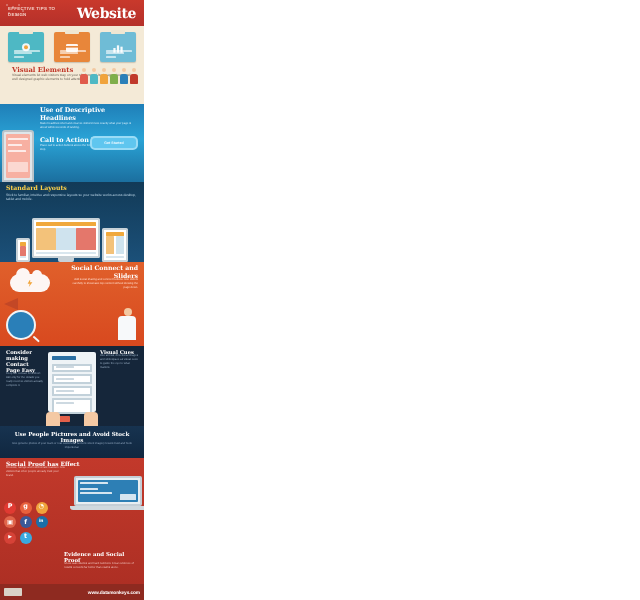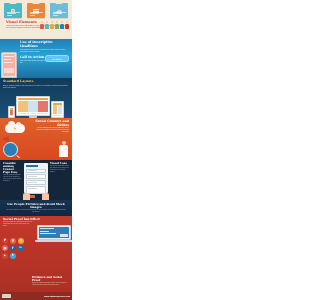--- a/index.html
+++ b/index.html
@@ -213,20 +213,32 @@
     padding:0 2px;box-sizing:border-box;
   }
   .footer .logo{width:9px;height:4px;background:#d9d2c6;border-radius:.4px;}
   .footer .url{color:#ffffff;font-size:2.4px;font-weight:bold;letter-spacing:-.05px;}
 </style>
 </head>
 <body>
 
 <div class="poster">
 
+  <div class="header">
+    <div class="hdr-dots">
+      <i style="left:0;top:0"></i>
+        <i style="left:3px;top:1px"></i>
+        <i style="left:6px;top:0"></i>
+      <i style="left:1px;top:4px"></i>
+        <i style="left:5px;top:5px"></i>
+        <i style="left:8px;top:3px"></i>
+    </div>
+    <div class="pre h">Effective Tips to Design</div>
+    <div class="big">Website</div>
+  </div>
 
   <div class="sec-cream">
     <div class="cards">
       <div class="card c1">
         <div class="tag"></div>
         <svg class="glyph" viewBox="0 0 24 24">
           <circle cx="12" cy="11" r="6" fill="#fff" opacity=".9"></circle>
           <circle cx="12" cy="11" r="3" fill="#f0a33c"></circle>
         </svg>
         <div class="lines">

